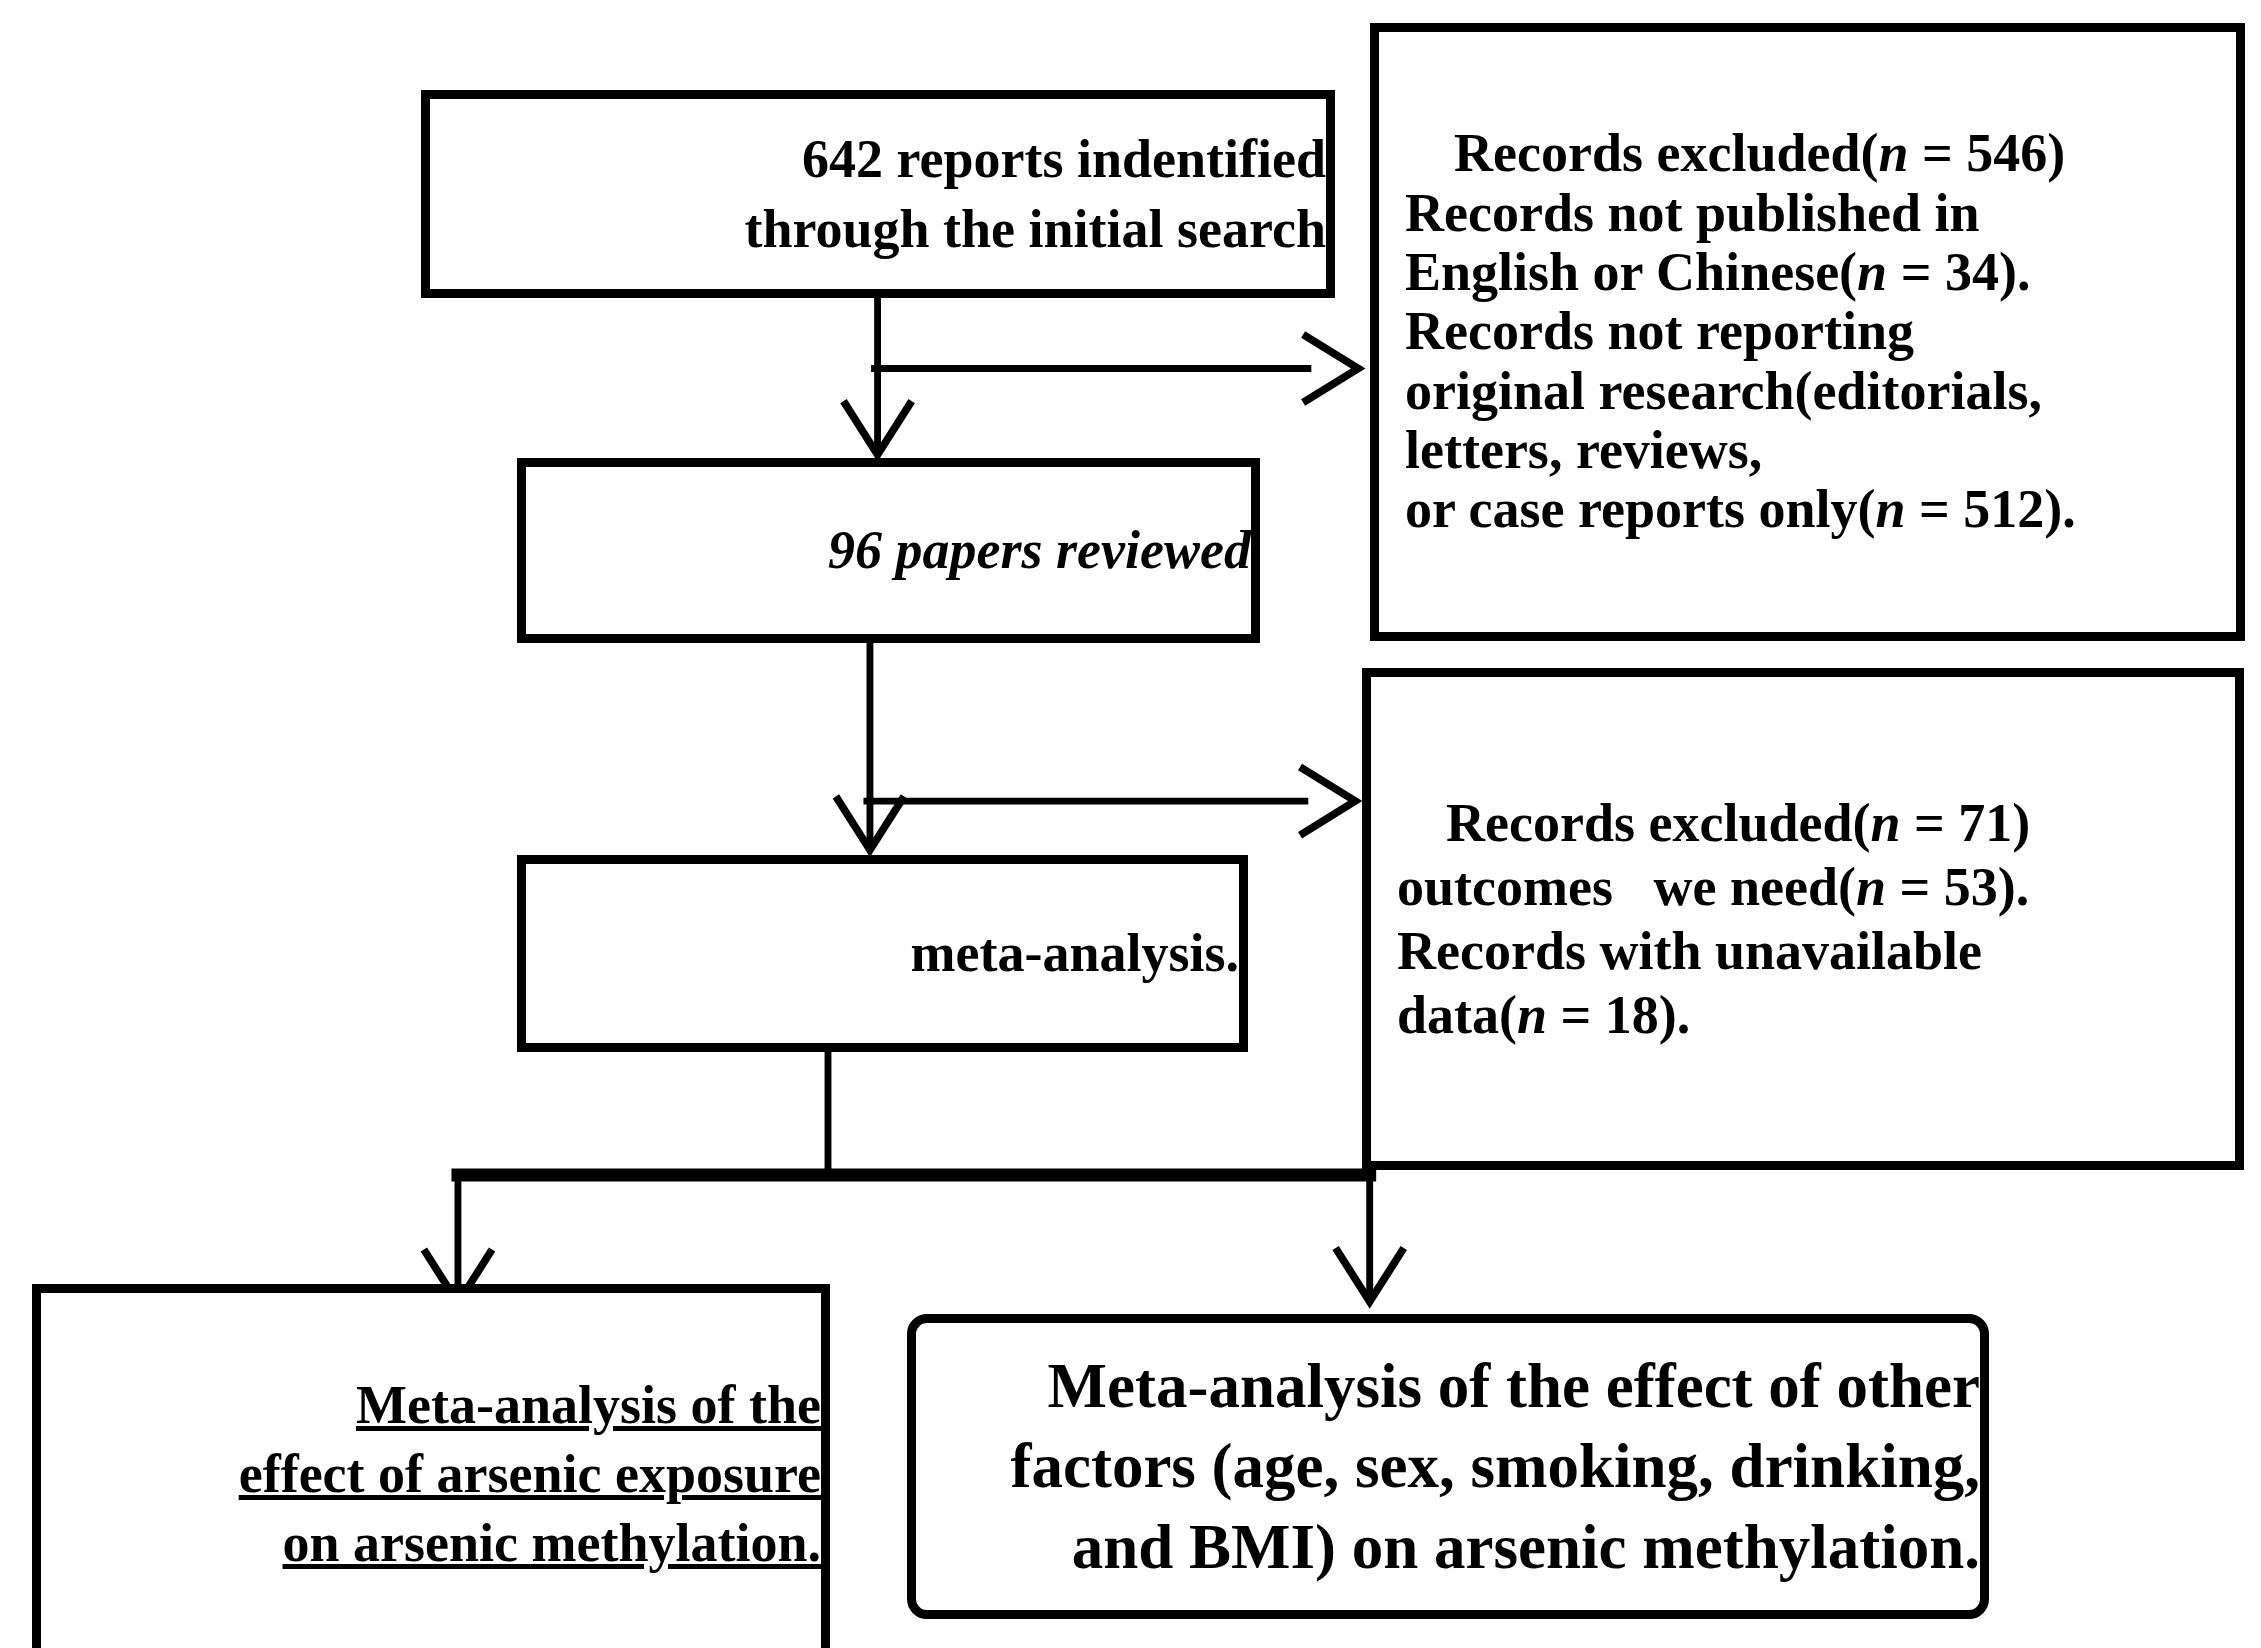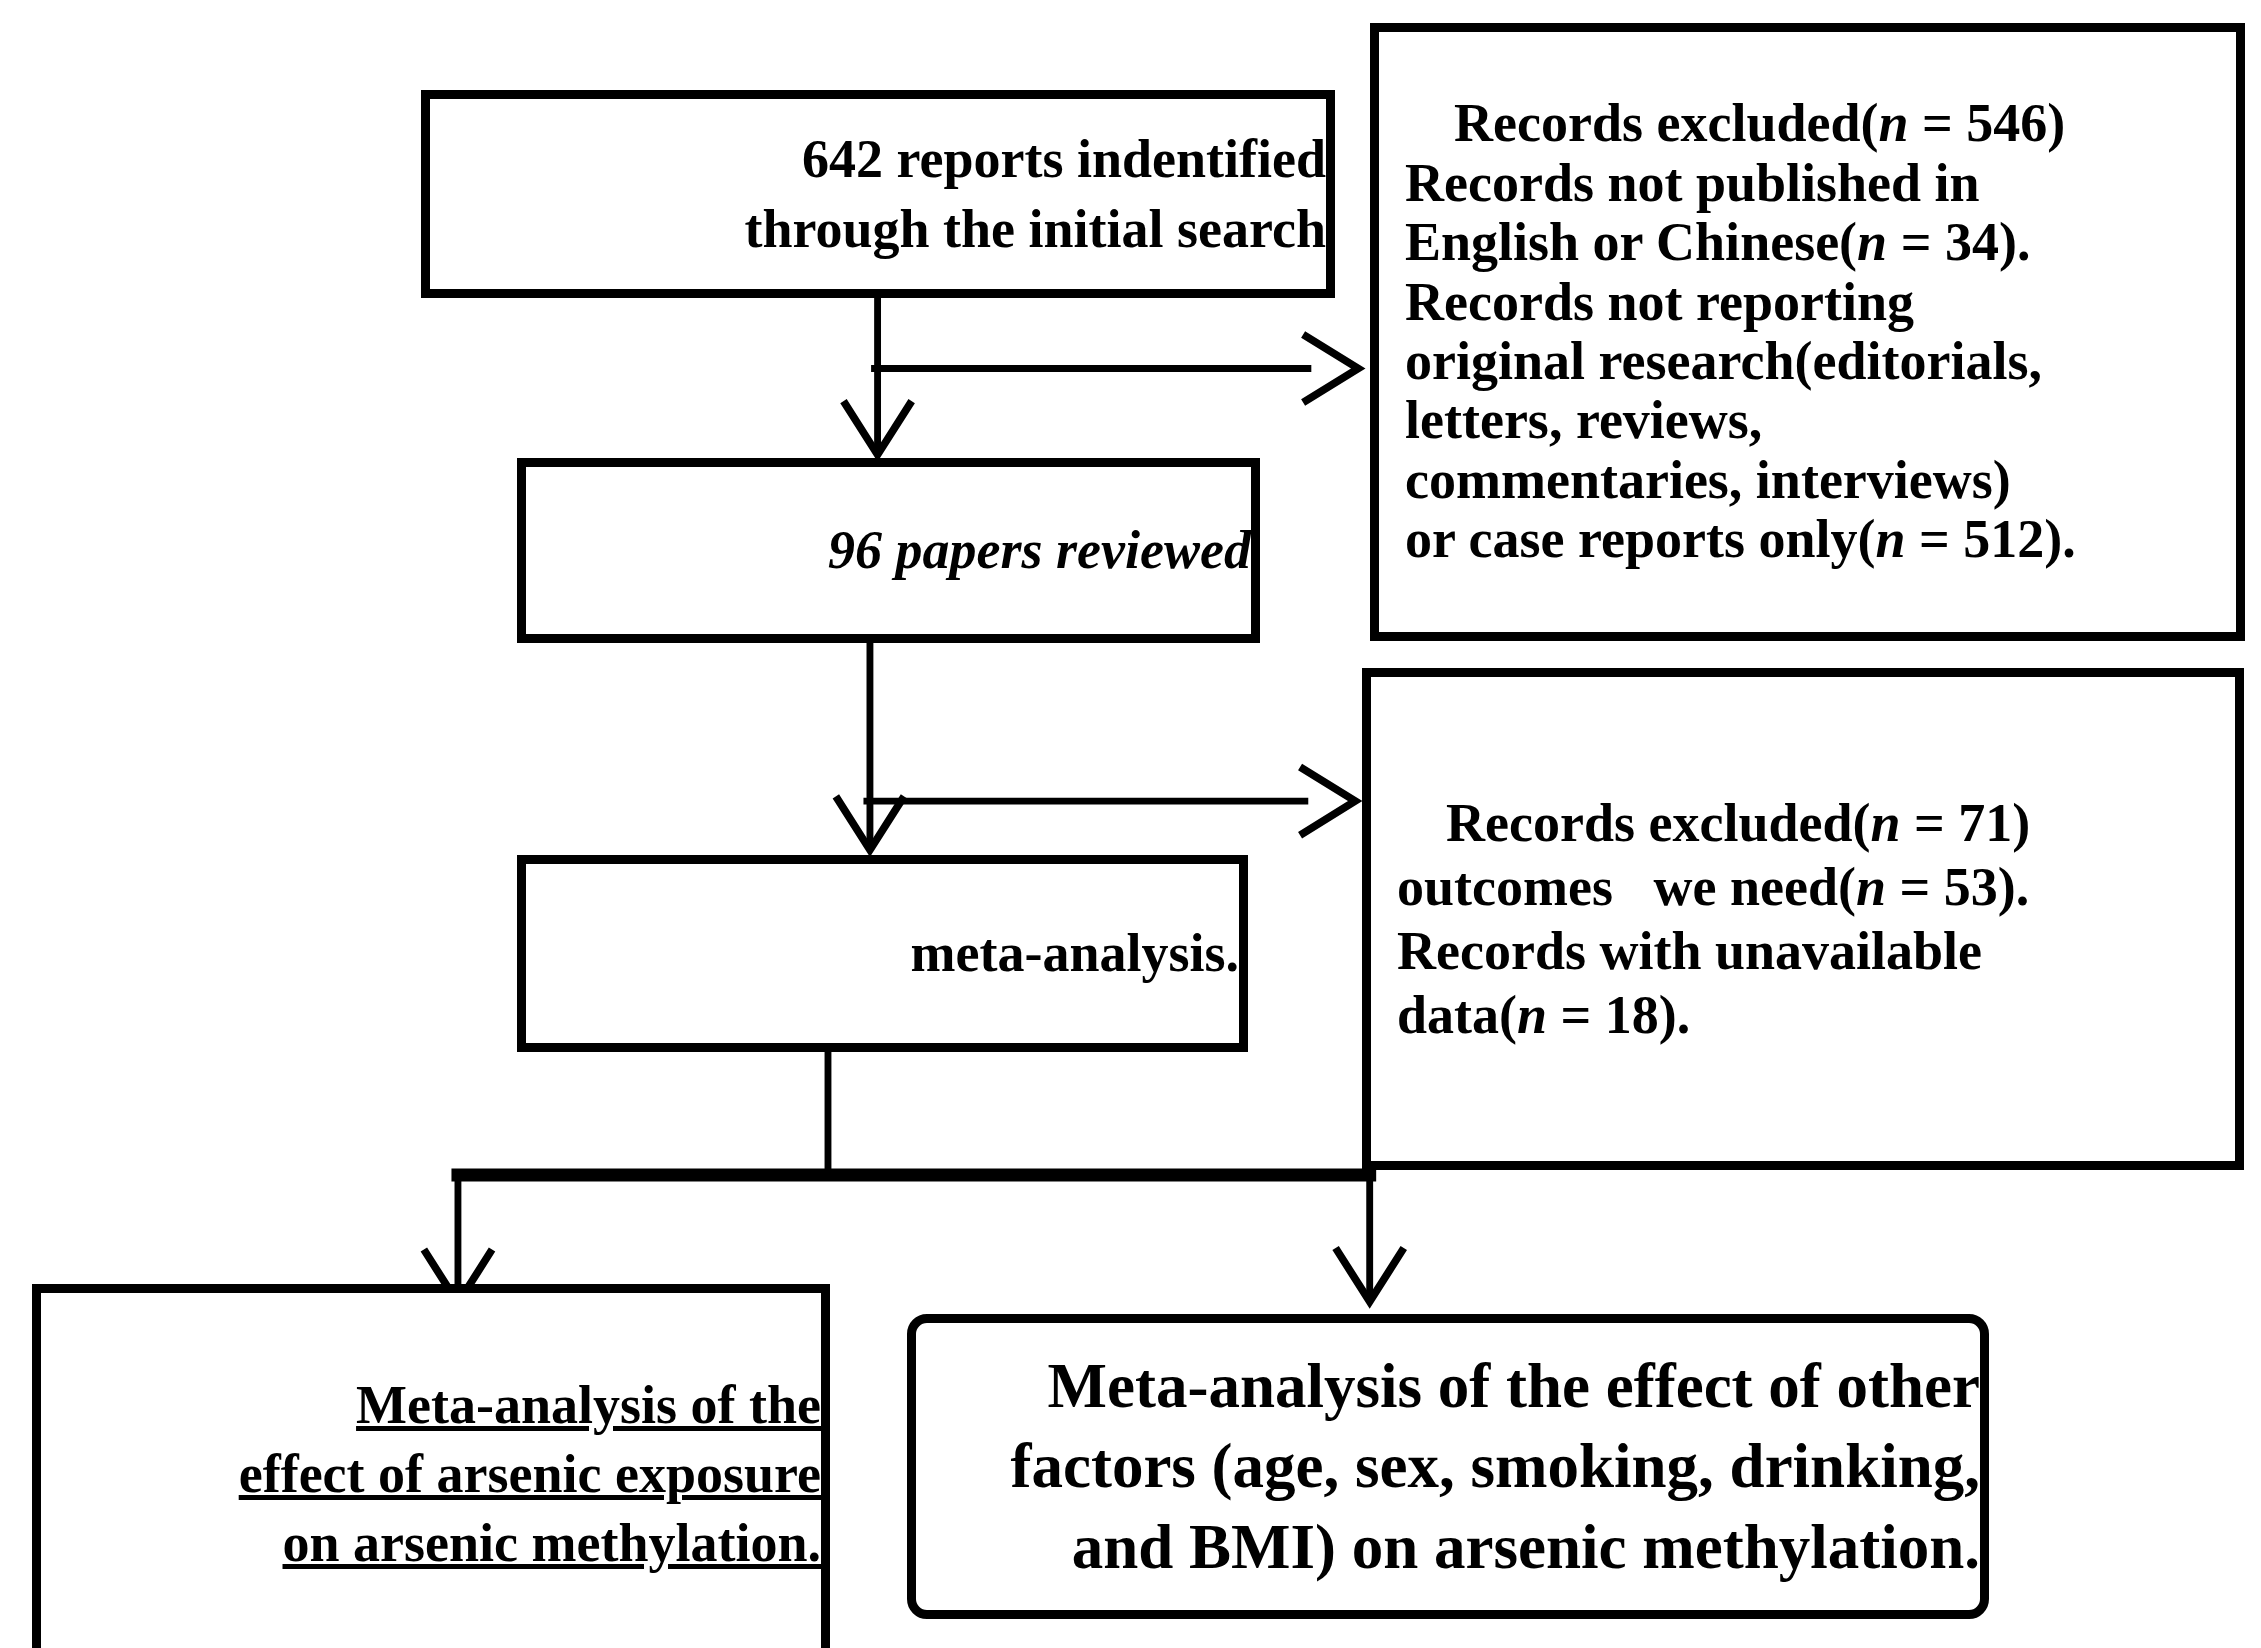--- a/index.html
+++ b/index.html
@@ -85,21 +85,20 @@
       <div class="line">through the initial search</div>
     </div>
 
   <div class="box leftalign indent-first" id="box-excluded-initial">
       <div class="line">Records excluded(<i>n</i> = 546)</div>
       <div class="line">Records not published in</div>
       <div class="line">English or Chinese(<i>n</i> = 34).</div>
       <div class="line">Records not reporting</div>
       <div class="line">original research(editorials,</div>
       <div class="line">letters, reviews,</div>
-      <div class="line">commentaries, interviews)</div>
       <div class="line">or case reports only(<i>n</i> = 512).</div>
     </div>
 
   <div class="box center" id="box-reviewed">
       <div class="line">96 papers reviewed</div>
     </div>
 
   <div class="box leftalign indent-first" id="box-excluded-review">
       <div class="line">Records excluded(<i>n</i> = 71)</div>
       <div class="line">outcomes   we need(<i>n</i> = 53).</div>

